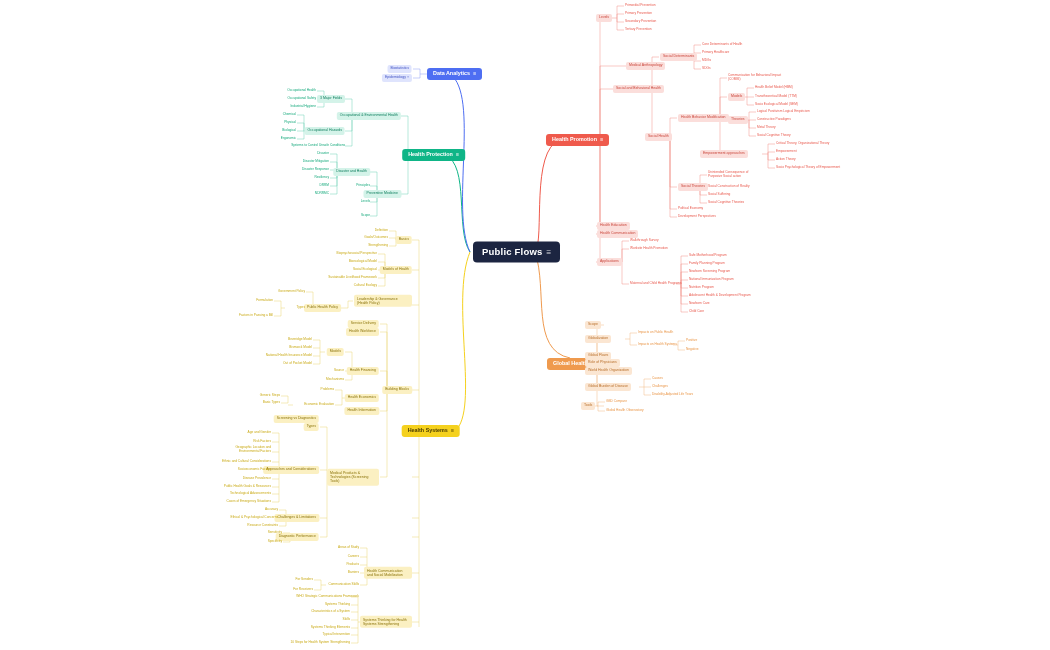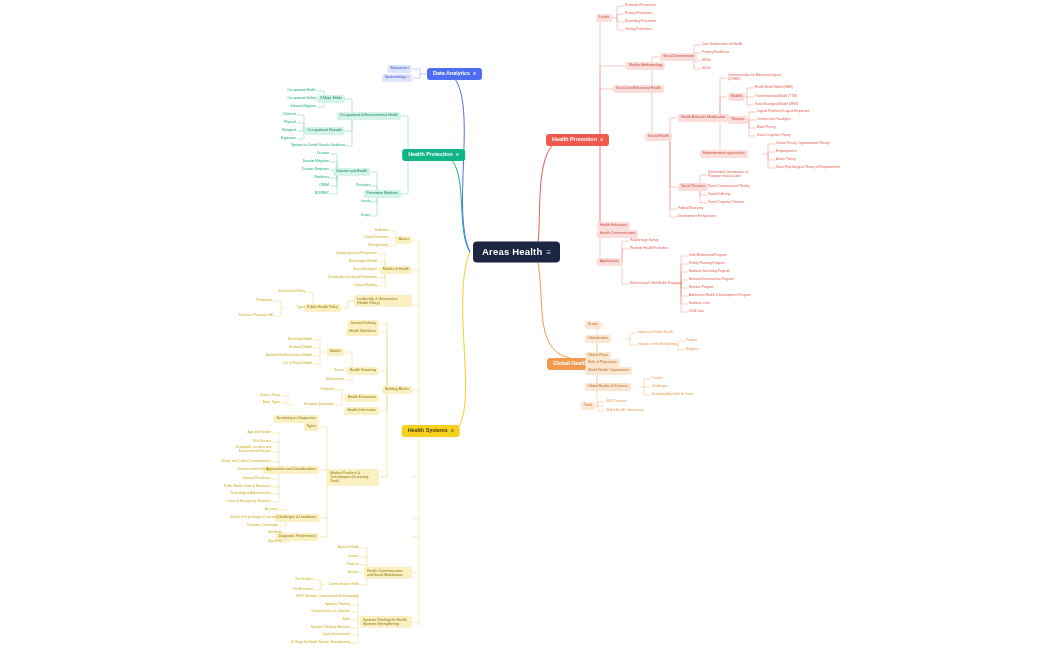--- a/index.html
+++ b/index.html
@@ -341,21 +341,21 @@
         <path d="M358 605 H 351"></path>
     <path d="M358 612 H 351"></path>
         <path d="M358 620 H 351"></path>
     <path d="M358 628 H 351"></path>
         <path d="M358 635 H 351"></path>
     <path d="M358 643 H 351"></path>
   </g>
 </svg>
 
 <div class="node root" style="left:473px; top:252px;">
-  <span>Areas Health</span><span class="tag">≡</span>
+  <span>Public Flows</span><span class="tag">≡</span>
 </div>
 
 <div class="node b1 bg-blue" style="left:427px; top:74px;">
   <span>Data Analytics</span><span class="tag">≡</span>
 </div>
 <div class="node b2 p-blue ra" style="left:412px; top:69px;">Biostatistics</div>
 <div class="node b2 p-blue ra" style="left:412px; top:78px;"><span>Epidemiology</span> <span style="opacity:.6">≡</span></div>
 
 <div class="node b1 bg-red" style="left:546px; top:140px;">
   <span>Health Promotion</span><span class="tag">≡</span>

